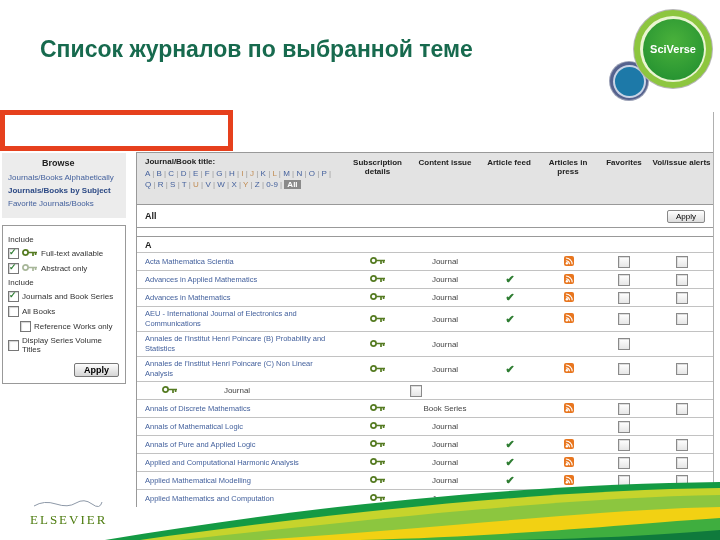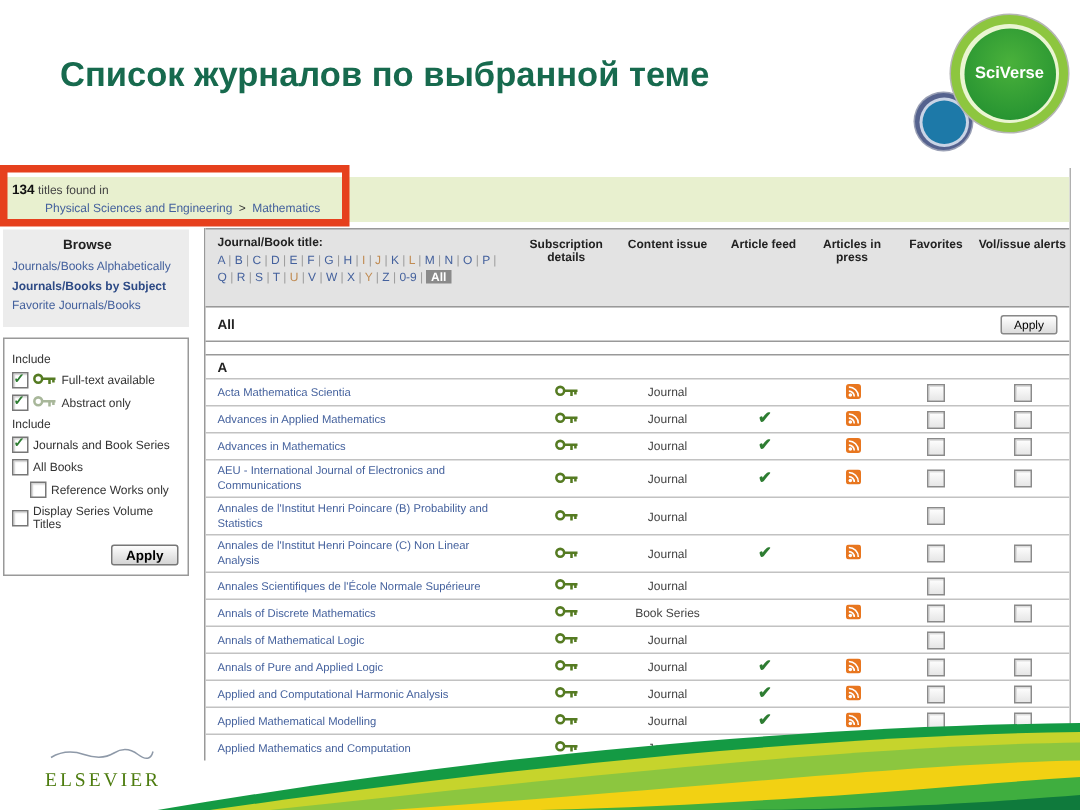--- a/index.html
+++ b/index.html
@@ -107,31 +107,20 @@
     <div class="sv-mid">
       <div class="sv-inner">SciVerse</div>
     </div>
   </div>
   <div class="sv-blue">
     <div class="sv-blue-inner"></div>
   </div>
 
   <div class="shot">
 
-    <div class="banner">
-      <div class="line1">
-        <b>134</b>
-        <span>titles found in</span>
-      </div>
-      <div class="line2">
-        <a>Physical Sciences and Engineering</a>
-        <span class="crumb-sep">&gt;</span>
-        <a>Mathematics</a>
-      </div>
-    </div>
 
     <div class="browse-box">
       <div class="browse-head">Browse</div>
       <div id="browse-links">
           <a class="browse-link">Journals/Books Alphabetically</a>
           <a class="browse-link current">Journals/Books by Subject</a>
           <a class="browse-link">Favorite Journals/Books</a>
         </div>
     </div>
 
@@ -347,21 +336,20 @@
                   </svg></span>
               </div>
               <div class="cell" style="width: 52px;">
                 <span class="box"></span>
               </div>
               <div class="cell" style="width: 63px;">
                 <span class="box"></span>
               </div>
             </div>
             <div class="trow">
-              <div class="cell-title"><a>Annales Scientifiques de l'École Normale Supérieure</a></div>
               <div class="cell" style="width: 65px;">
                 <span><svg width="16" height="9" viewBox="0 0 16 9">
                     <circle cx="3.5" cy="4.5" r="2.6" fill="none" stroke="#557b22" stroke-width="1.7"></circle>
                     <path d="M6 4.5 H15 M11 4.5 V8 M13.6 4.5 V7" stroke="#557b22" stroke-width="1.7" fill="none"></path>
                   </svg></span>
               </div>
               <div class="cell" style="width: 70px;">
                 <span class="ctype">Journal</span>
               </div>
               <div class="cell" style="width: 60px;"></div>

